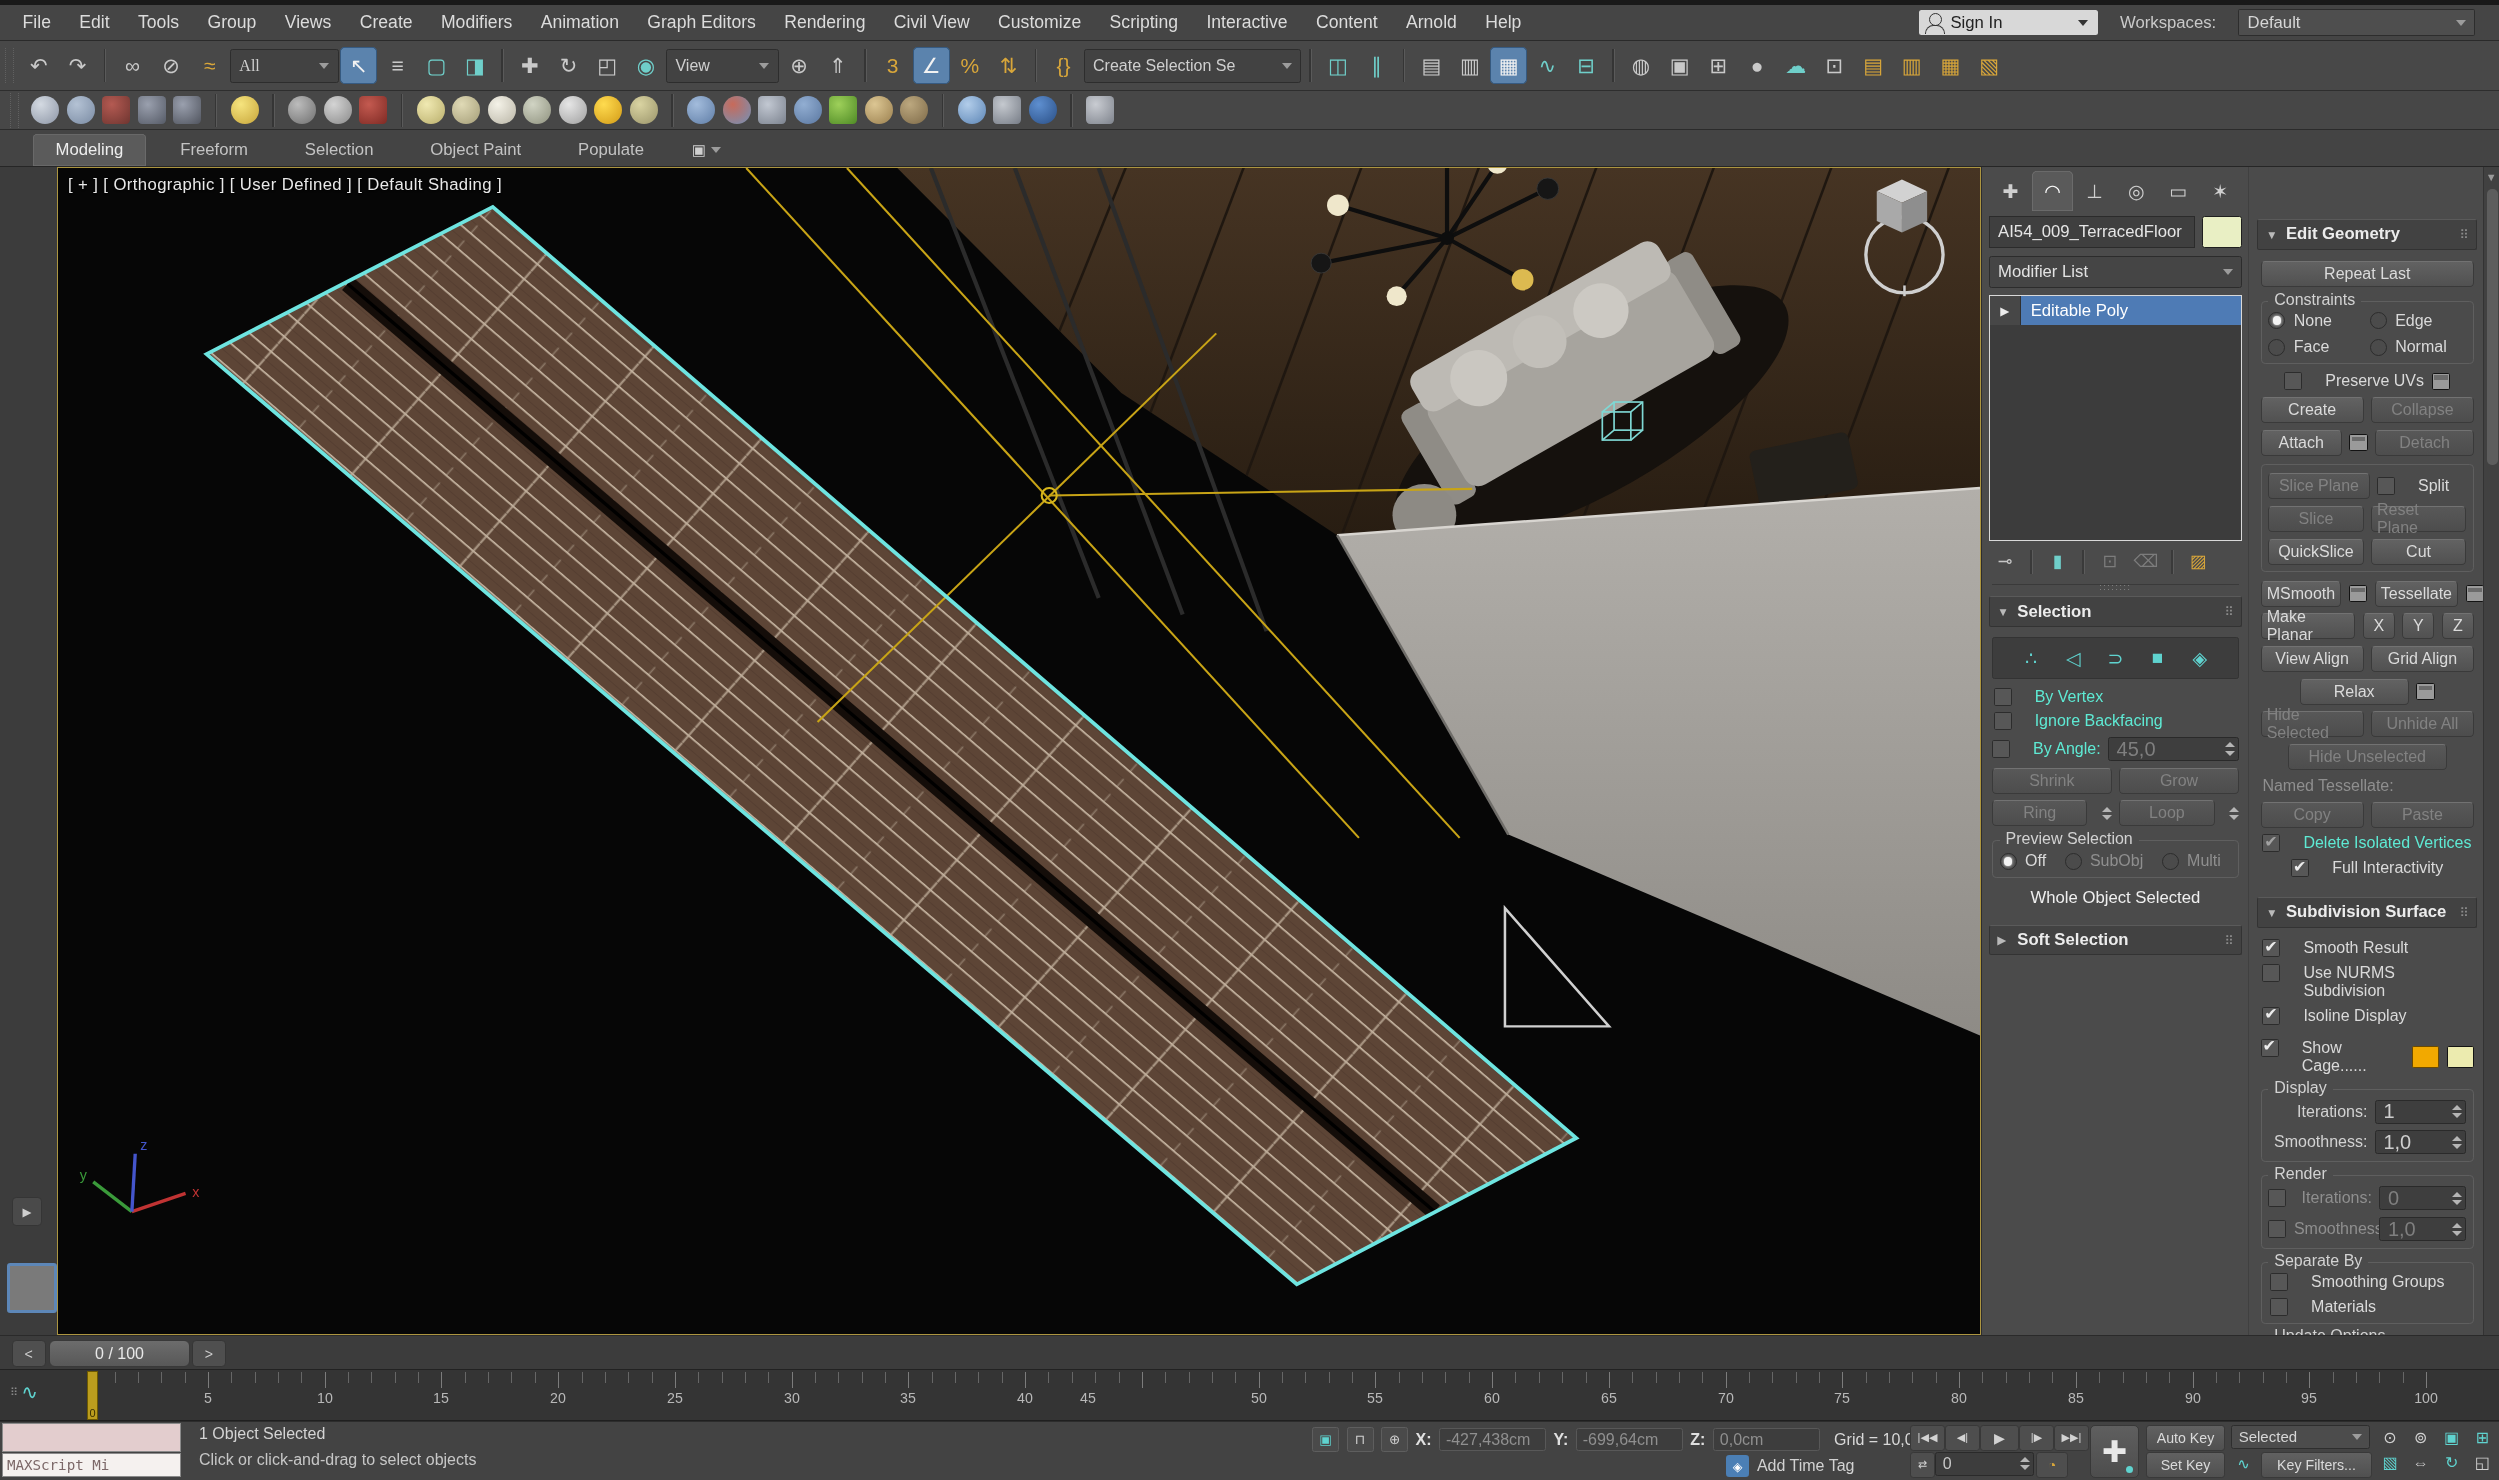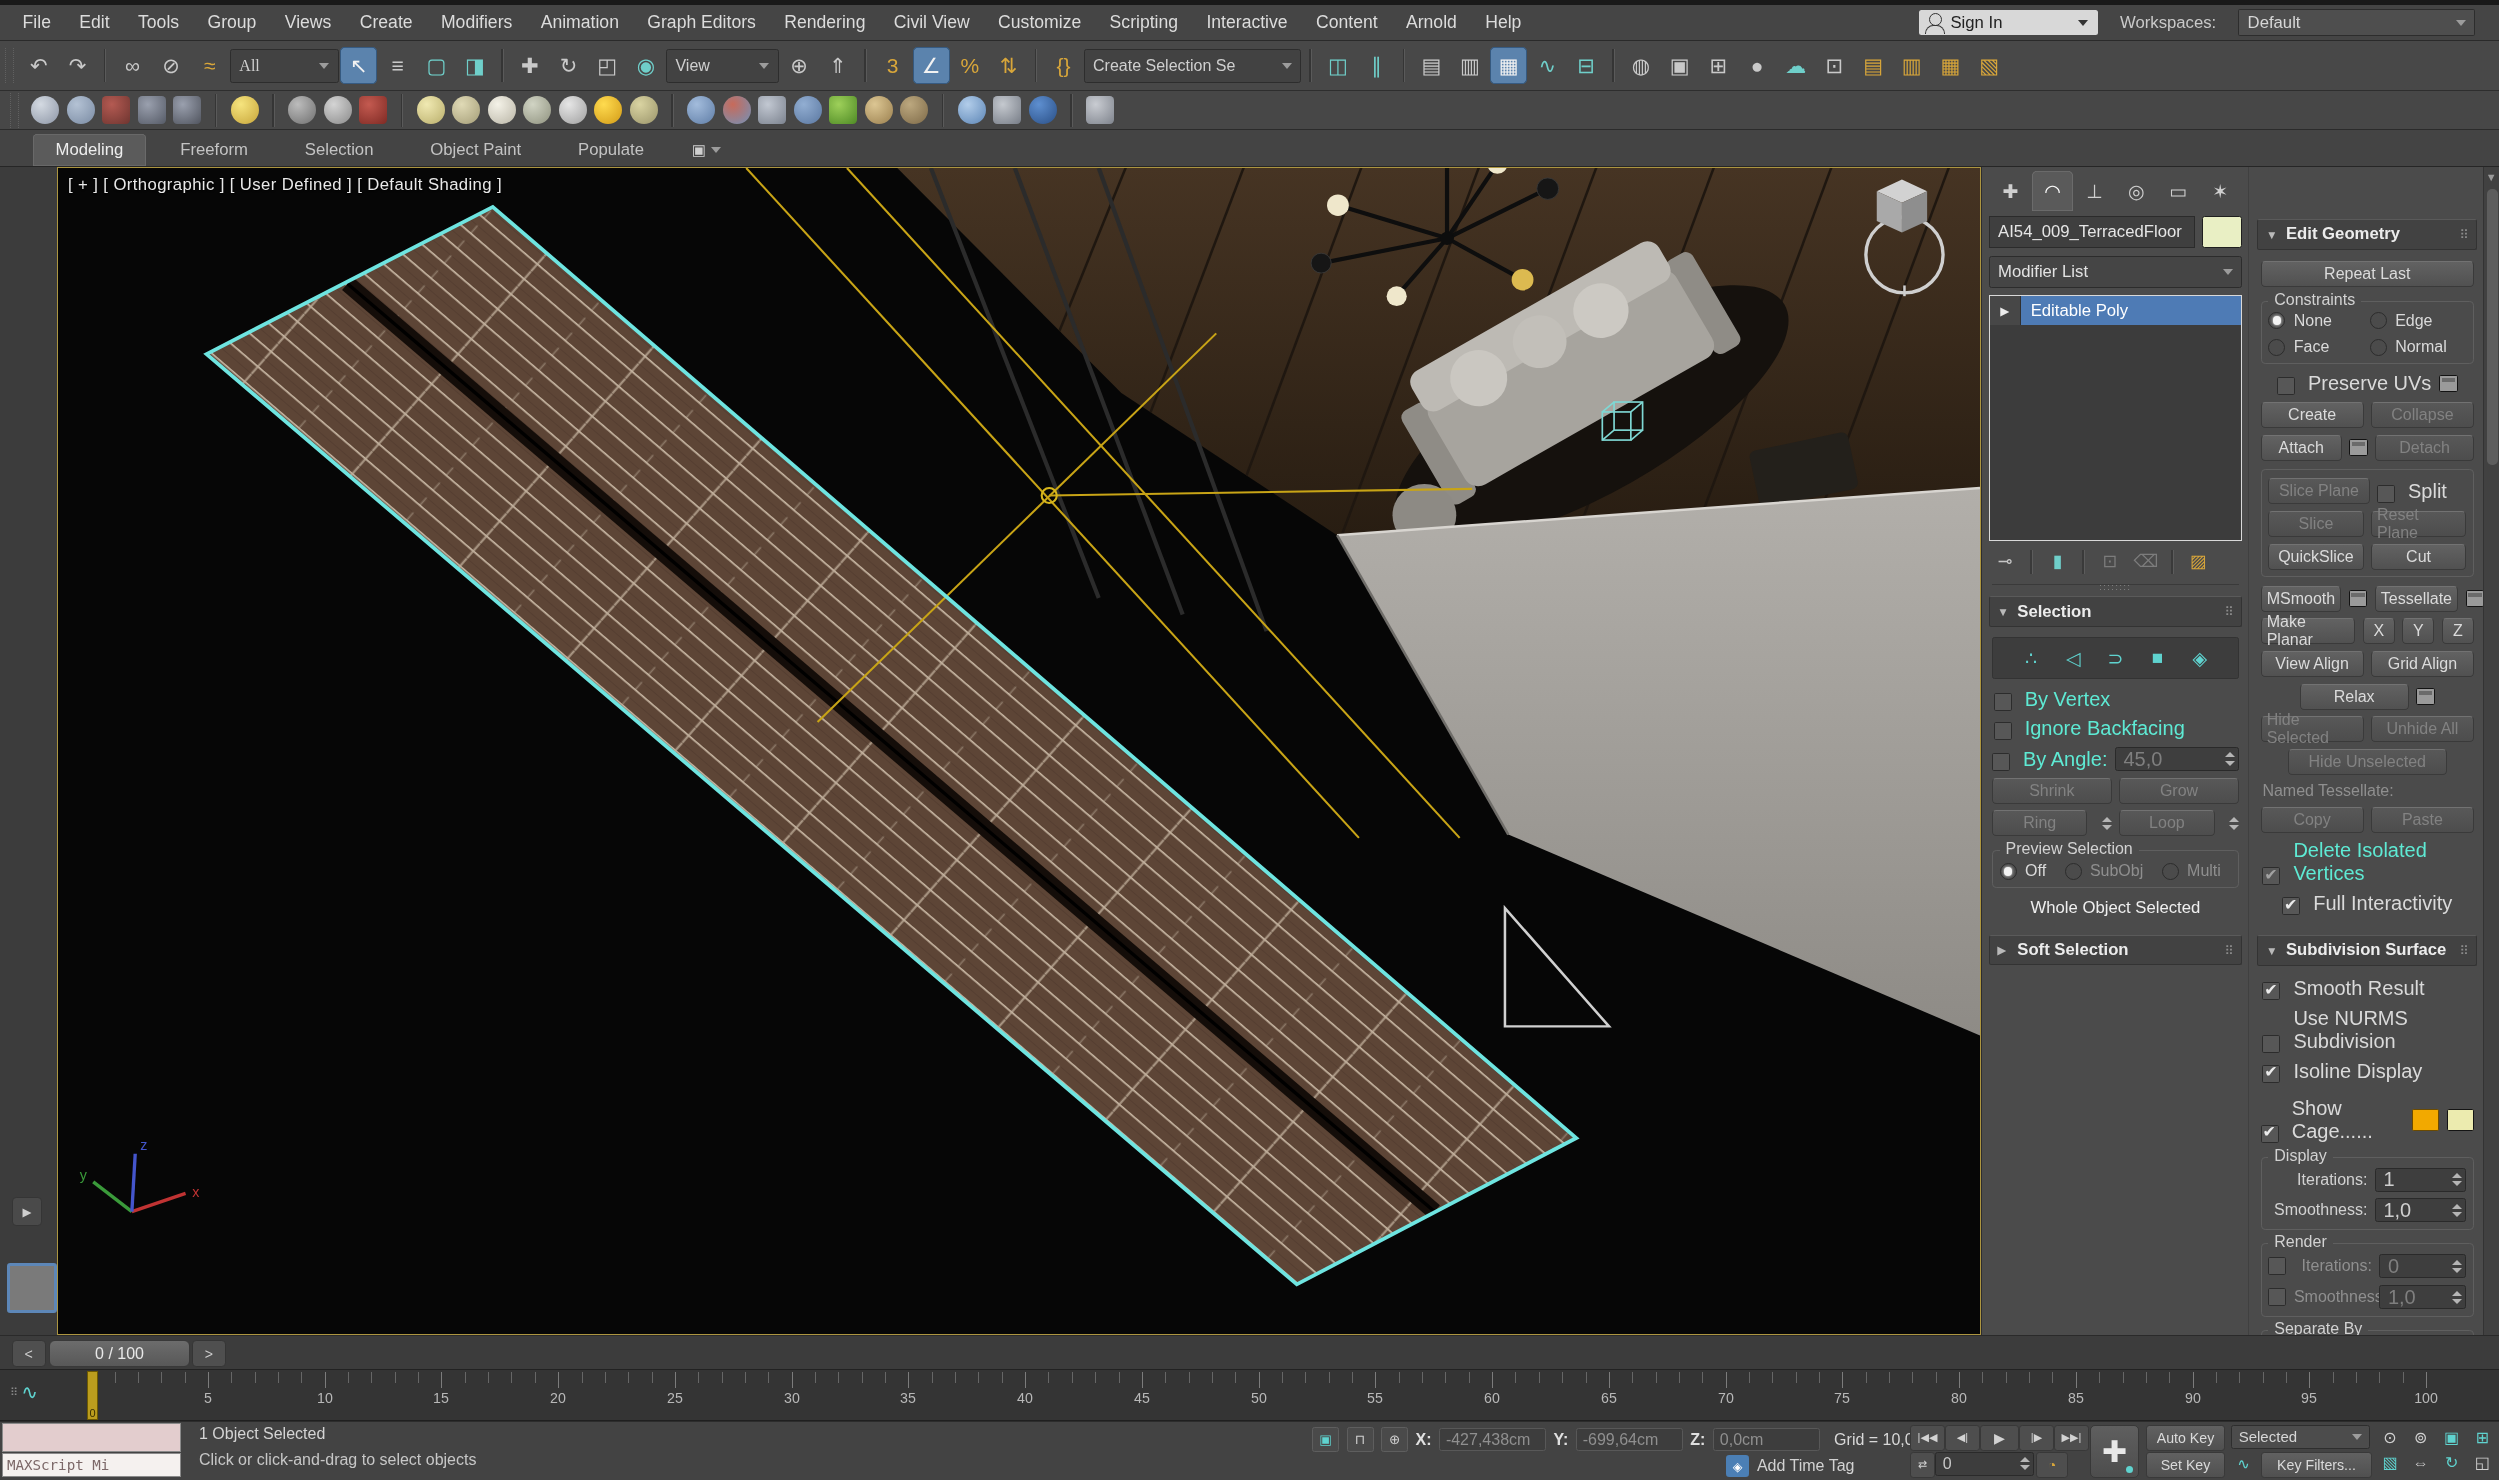--- a/index.html
+++ b/index.html
@@ -83,21 +83,21 @@
 .rbody{padding:5px 3.3px 8.4px}
 
 .btn{height:26px;display:flex;align-items:center;justify-content:center;background:linear-gradient(#626262,#515151);
  border:0.8px solid #3a3a3a;border-top-color:#727272;border-radius:4.2px;font-size:16px;color:#dbdbdb;padding:0 5px;box-sizing:border-box}
 .btn.dis{color:#828282;background:linear-gradient(#585858,#4d4d4d)}
 .btn.sm{flex:none;width:32px}
 .prow{display:flex;gap:7.5px;margin:6.7px 0;align-items:center}
 .prow .btn{flex:1}
 .gbox{border:0.8px solid #5f5f5f;border-radius:4.2px;margin:13.4px 0 8.4px;padding:8.4px 6.7px 6.7px;position:relative}
 .gtitle{position:absolute;top:-11px;left:6.7px;background:#4b4b4b;padding:0 5.9px;font-size:16px;color:#d2d2d2}
-.chk{display:flex;align-items:flex-end;gap:13px;margin:6.7px 1.7px;font-size:20px;color:#dadada}
+.chk{display:flex;align-items:flex-start;gap:23px;margin:6.7px 1.7px;font-size:16px;color:#dadada}
 .chk .box{width:16px;height:16px;background:#575757;border:0.8px solid #2c2c2c;border-radius:1.7px;position:relative;flex:none}
 .chk.checked .box::after{content:"✔";position:absolute;left:0.8px;top:-3.3px;color:#ececec;font-size:16px}
 .chk.dis{color:#5eead4}.chk.dis.checked .box::after{color:#a2a2a2}
 .radio{display:flex;align-items:center;gap:8.4px;font-size:16px;color:#dadada}
 .radio .rdot{width:15px;height:15px;border-radius:50%;background:#4b4b4b;border:0.8px solid #2c2c2c;position:relative;flex:none}
 .radio.sel .rdot::after{content:"";position:absolute;left:3.3px;top:3.3px;width:8.4px;height:8.4px;border-radius:50%;background:#f4f4f4;box-shadow:0 0 3.3px #fff}
 .radio.dis{color:#8f8f8f}
 .spin{display:flex;align-items:center;height:24px;background:#3e3e3e;border:0.8px solid #2a2a2a;border-radius:2.5px;
  padding:0 3.3px 0 7.5px;color:#cfcfcf;font-size:20px;justify-content:space-between;box-sizing:border-box}
 .spin.dis{color:#7f7f7f}
@@ -917,21 +917,21 @@
       <div class="tick" style="left: 955px;"></div>
       <div class="tick" style="left: 978px;"></div>
       <div class="tick" style="left: 1002px;"></div>
       <div class="tick major" style="left: 1025px;"></div>
       <div class="ticklabel" style="left: 1025px;">40</div>
       <div class="tick" style="left: 1048px;"></div>
       <div class="tick" style="left: 1072px;"></div>
       <div class="tick" style="left: 1095px;"></div>
       <div class="tick" style="left: 1119px;"></div>
       <div class="tick major" style="left: 1142px;"></div>
-      <div class="ticklabel" style="left: 1142px;">45</div>
+      <div class="ticklabel" style="left: 1088px;">45</div>
       <div class="tick" style="left: 1165px;"></div>
       <div class="tick" style="left: 1189px;"></div>
       <div class="tick" style="left: 1212px;"></div>
       <div class="tick" style="left: 1235px;"></div>
       <div class="tick major" style="left: 1259px;"></div>
       <div class="ticklabel" style="left: 1259px;">50</div>
       <div class="tick" style="left: 1282px;"></div>
       <div class="tick" style="left: 1305px;"></div>
       <div class="tick" style="left: 1329px;"></div>
       <div class="tick" style="left: 1352px;"></div>

